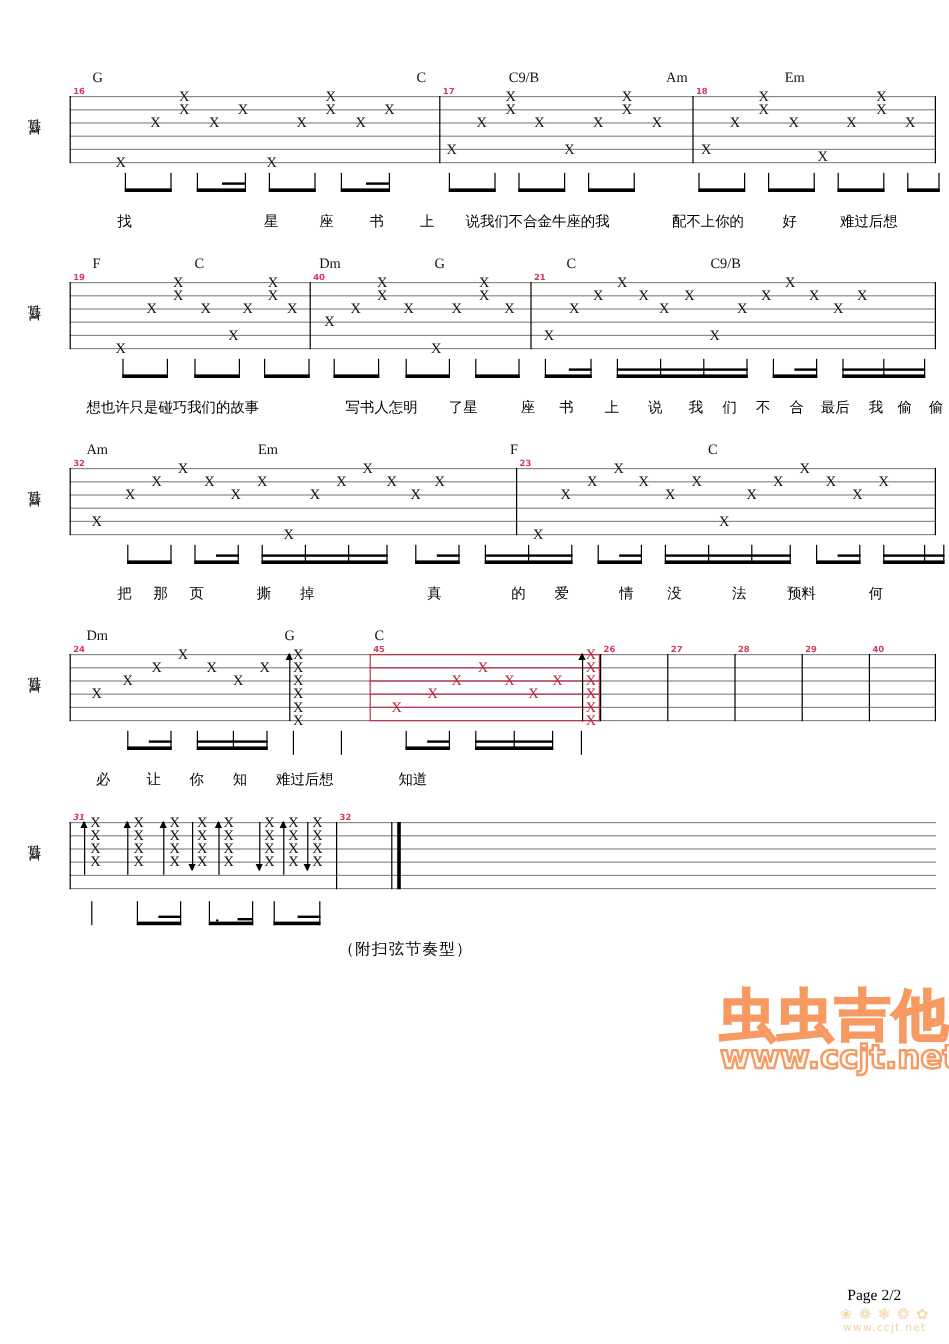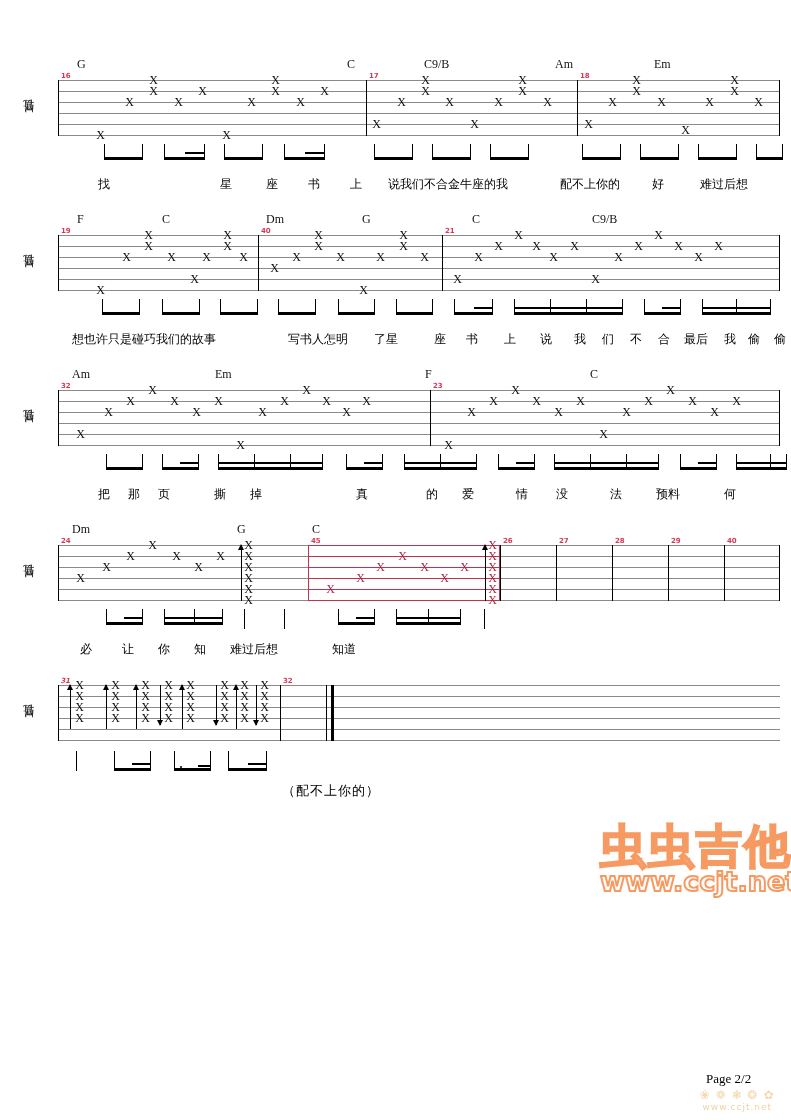--- a/index.html
+++ b/index.html
@@ -637,21 +637,21 @@
         <div class="beam" style="left:152px;top:91px;width:37px;"></div>
         <div class="dot" style="left:158px;top:89px;"></div>
         <div class="beam thin" style="left:176px;top:88px;width:13px;"></div>
       <div class="stem" style="left:206px;top:74px;height:20px;"></div>
         <div class="stem" style="left:244px;top:74px;height:20px;"></div>
         <div class="beam" style="left:206px;top:91px;width:39px;"></div>
         <div class="beam thin" style="left:226px;top:86px;width:19px;"></div>
     </div>
   </div>
 
-  <div class="caption" style="left:282px;top:782px;">（配不上你的）</div>
+  <div class="caption" style="left:282px;top:782px;">（附扫弦节奏型）</div>
 
   <div class="watermark" style="left:600px;top:822px;">
     <div class="wm-cn">虫虫吉他</div>
     <div class="wm-url">www.ccjt.net</div>
   </div>
 
   <div class="footer-page" style="left:706px;top:1071px;">Page 2/2</div>
   <div class="footer-logo" style="left:700px;top:1088px;">
     <span>❀ ❁ ❃ ❂ ✿</span>
     <span class="u">www.ccjt.net</span>

